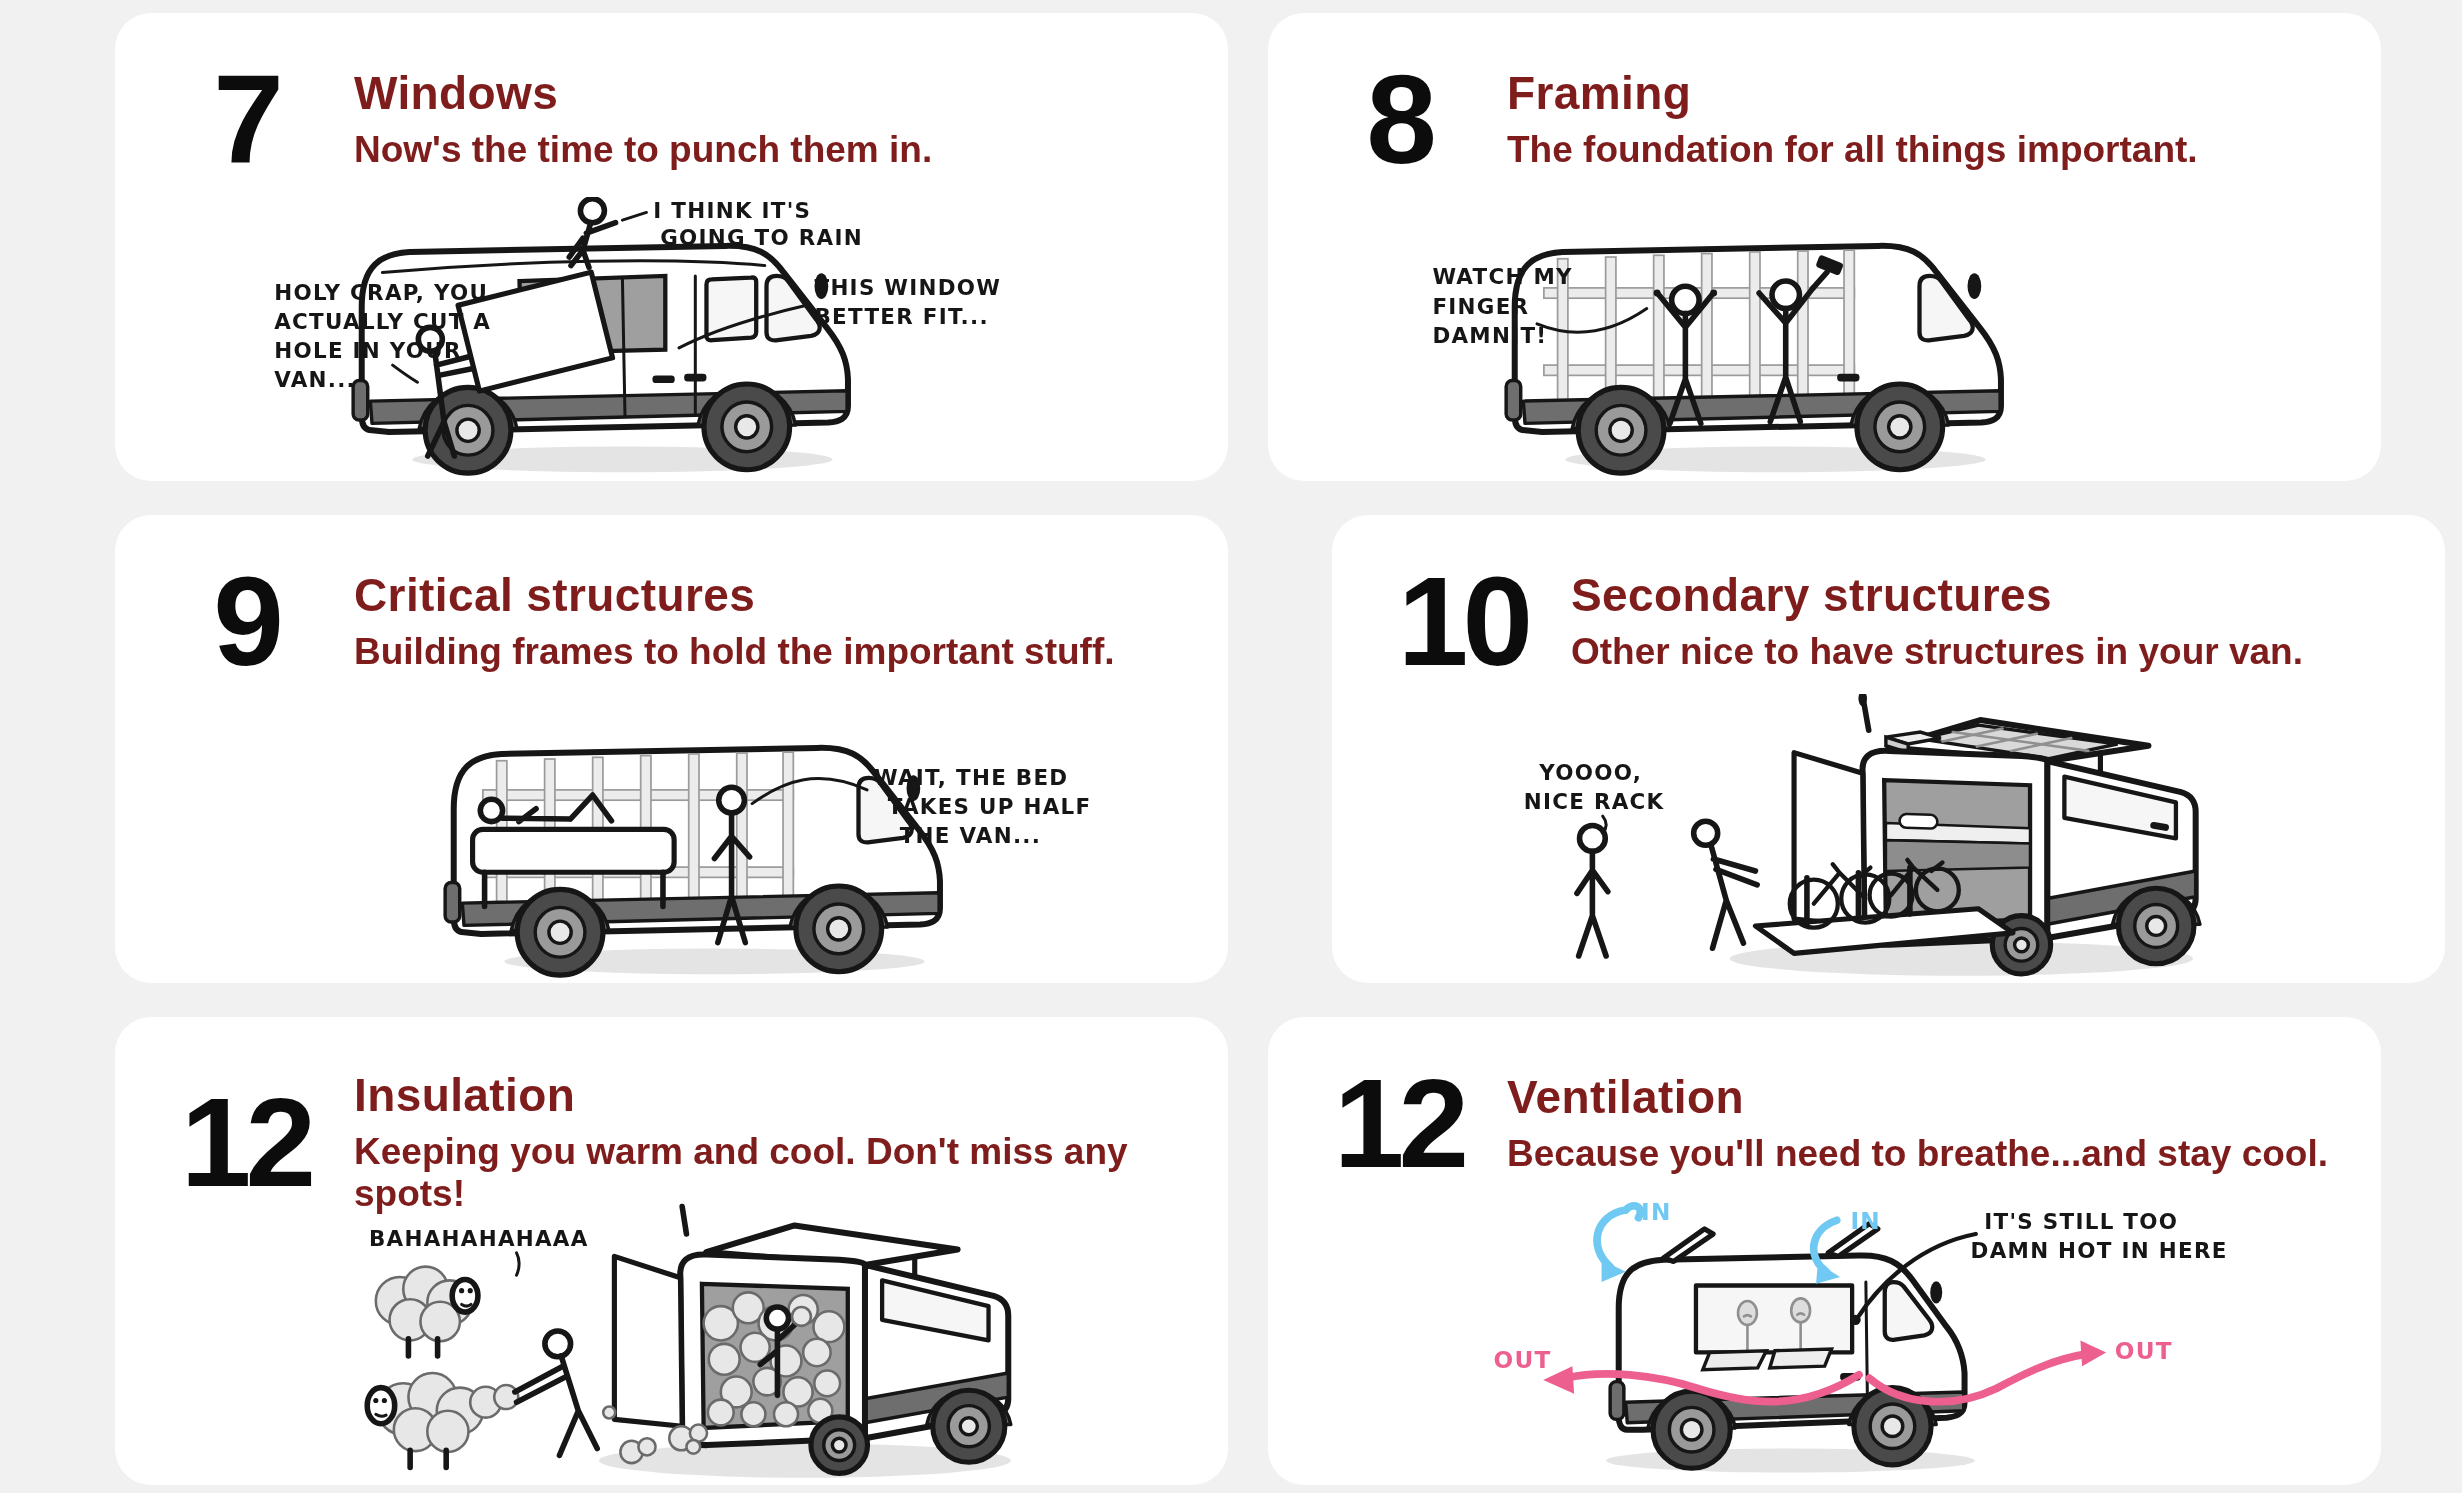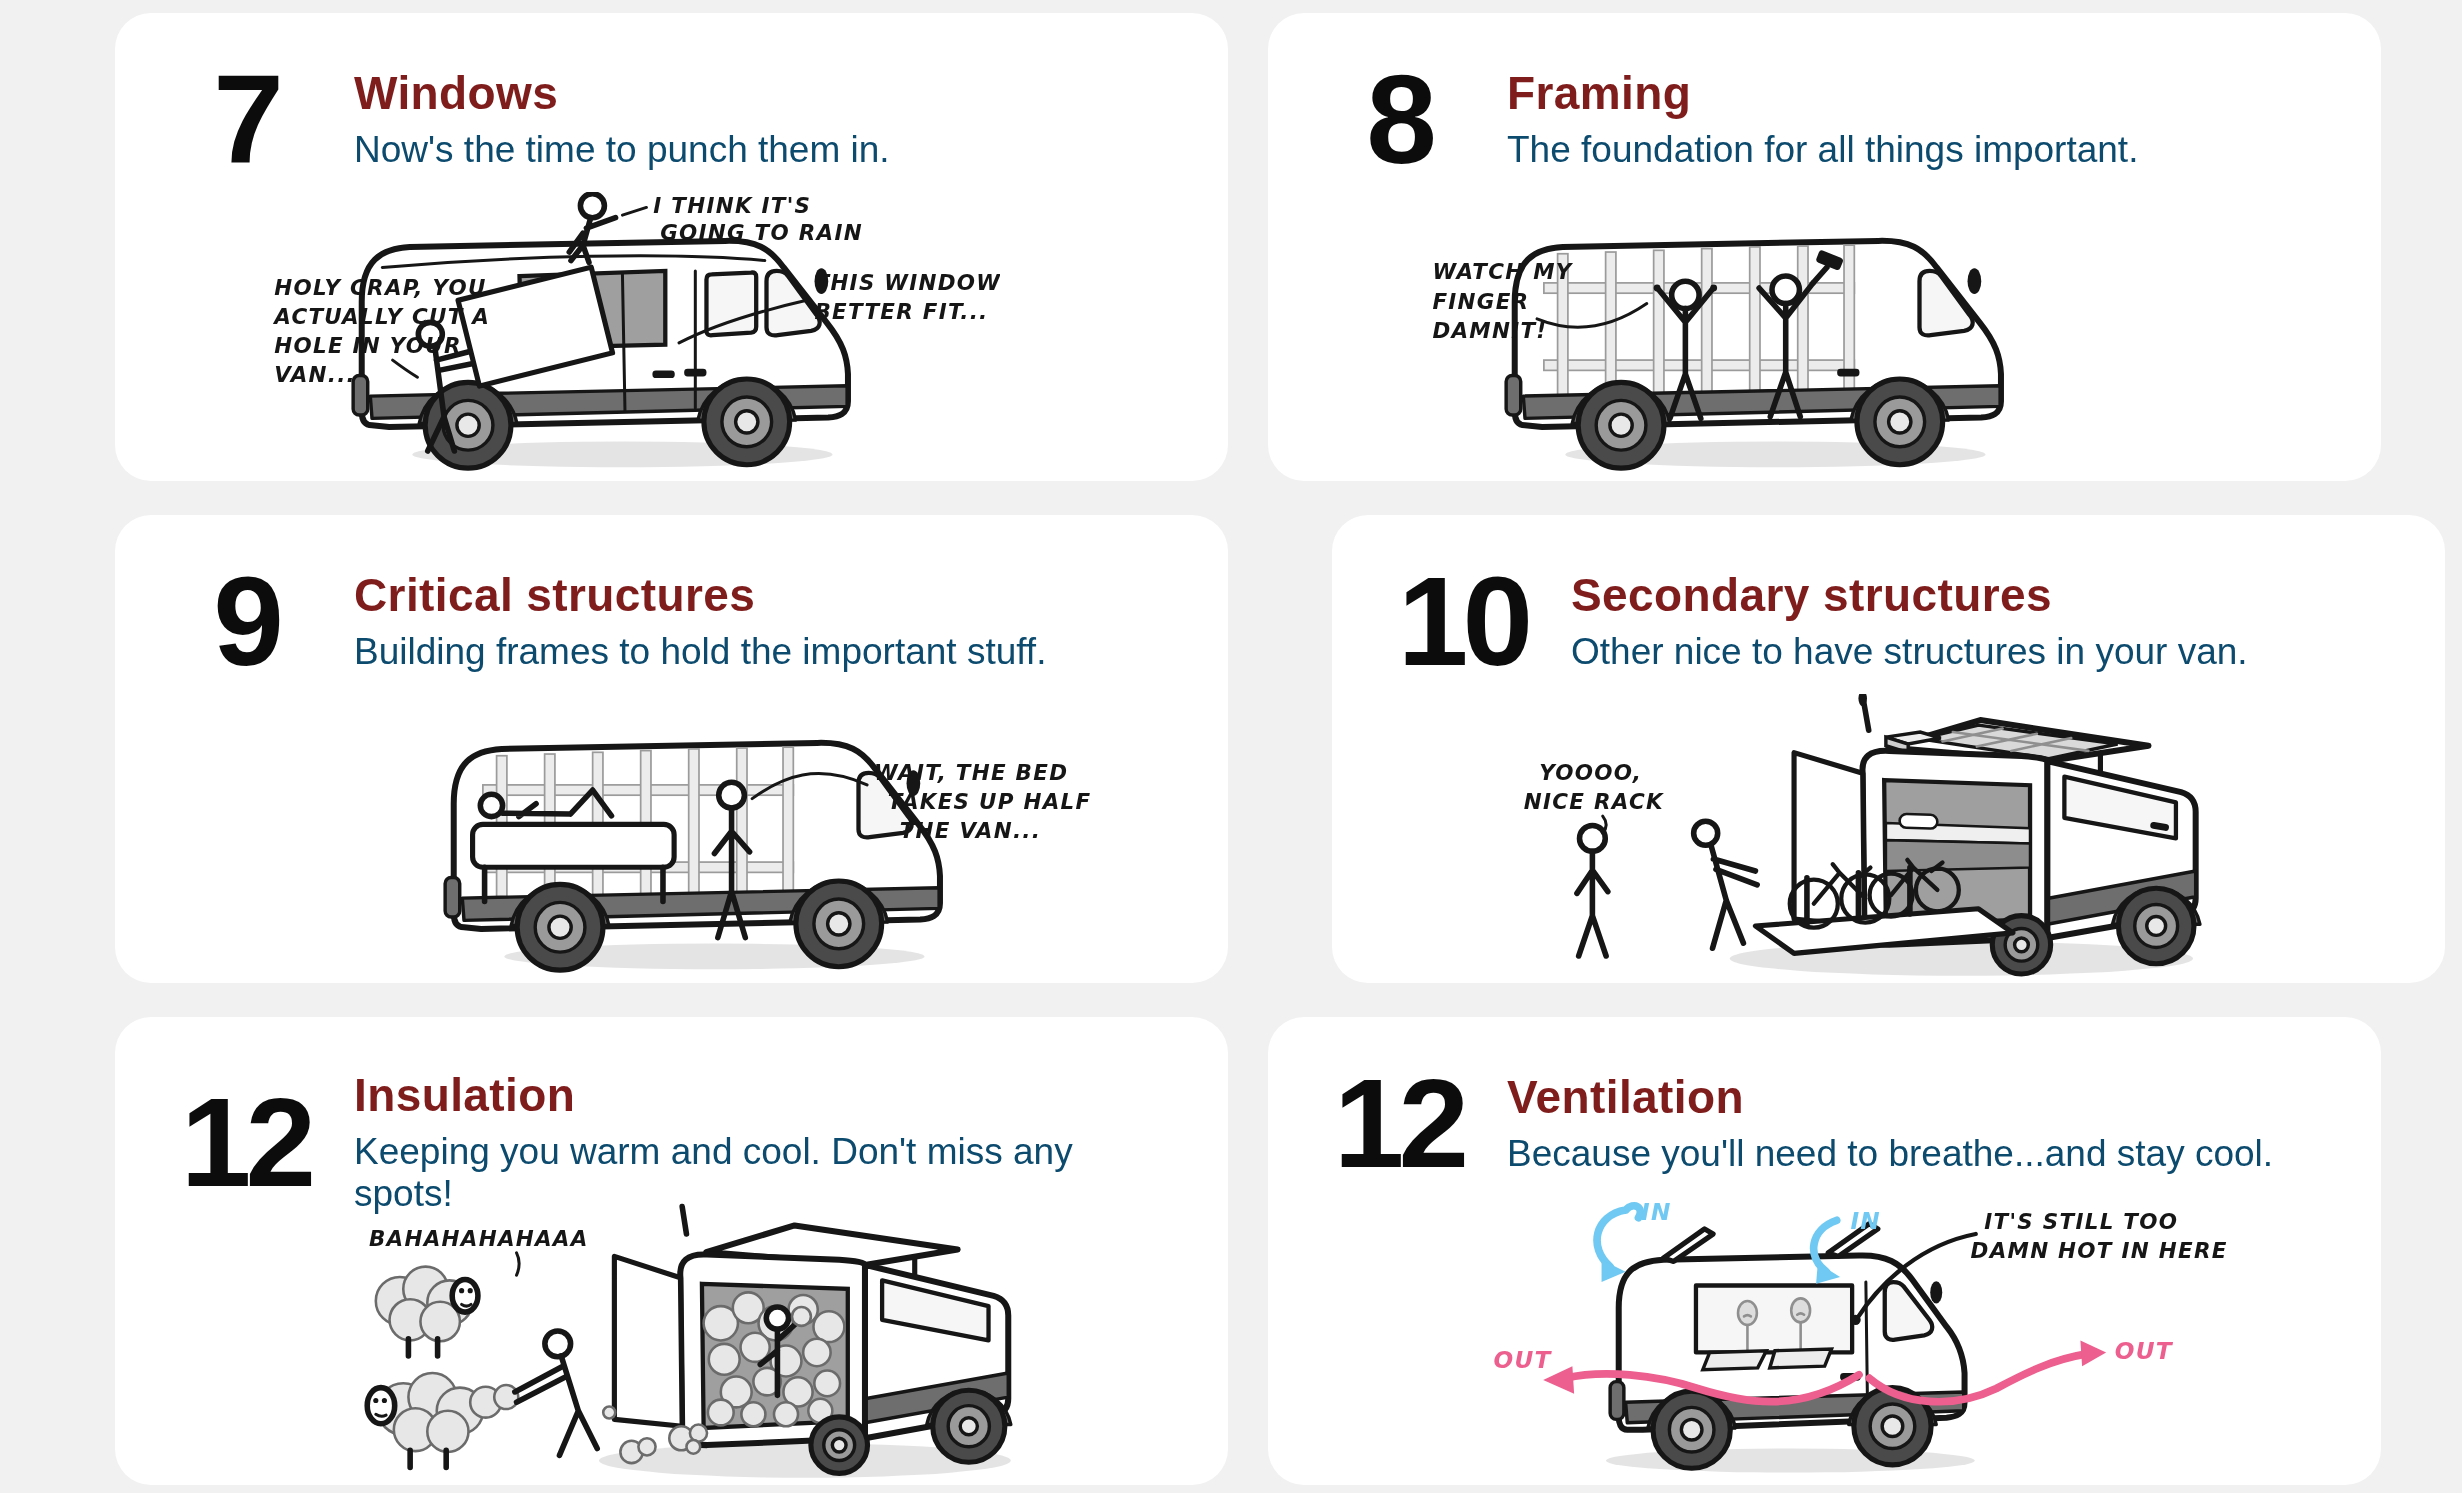--- a/index.html
+++ b/index.html
@@ -32,26 +32,26 @@
     font-size:127px;font-weight:800;
     letter-spacing:-6px;line-height:.85;
     color:#0c0c0c;
   }
   .head-text{margin-left:33px;}
   .card-title{
     font-size:46px;font-weight:700;color:#7f1d1d;
     margin:0;line-height:1.1;letter-spacing:0.4px;
   }
   .card-subtitle{
-    font-size:37px;font-weight:400;color:#0c4a6e;
+    font-size:37px;font-weight:700;color:#7f1d1d;
     margin:10.3px 0 0 0;line-height:1.15;
   }
   .illus{
     position:absolute;left:0;right:0;top:179px;height:288px;
-    display:flex;justify-content:center;align-items:flex-start;font-style:italic;
+    display:flex;justify-content:center;align-items:flex-end;
   }
   
   .ln{fill:none;stroke:#161616;stroke-width:5;stroke-linecap:round;stroke-linejoin:round;}
   .thin{stroke-width:3.5;}
   .vbody{fill:#ffffff;stroke:#161616;stroke-width:7;stroke-linejoin:round;}
   .glass{fill:#f6f6f6;stroke:#161616;stroke-width:5;stroke-linejoin:round;}
   .opening{fill:#9f9f9f;stroke:#161616;stroke-width:5;}
   .trim{fill:#6e6e6e;stroke:#161616;stroke-width:4;stroke-linejoin:round;}
   .tire{fill:#4a4a4a;stroke:#161616;stroke-width:6;}
   .rim{fill:#9a9a9a;stroke:#161616;stroke-width:4;}

